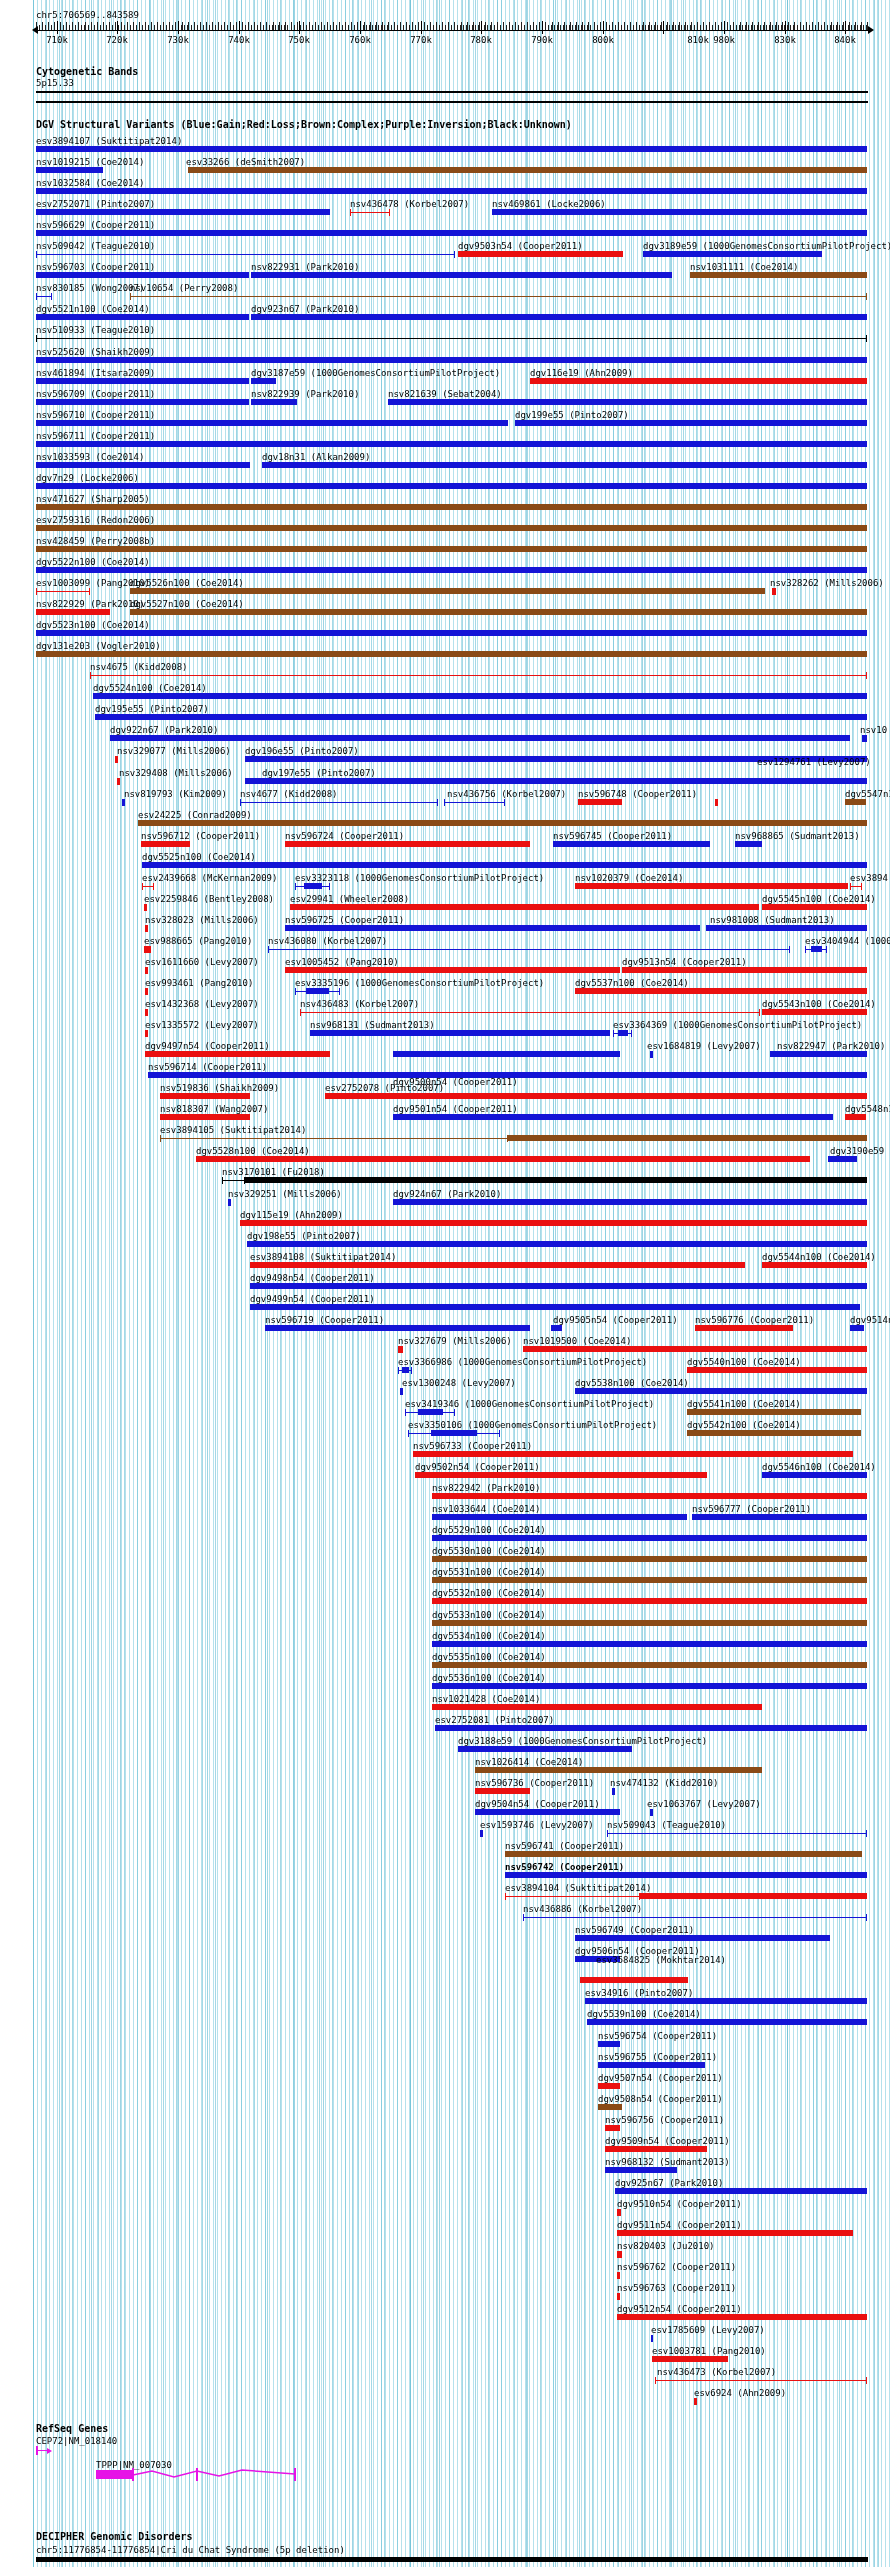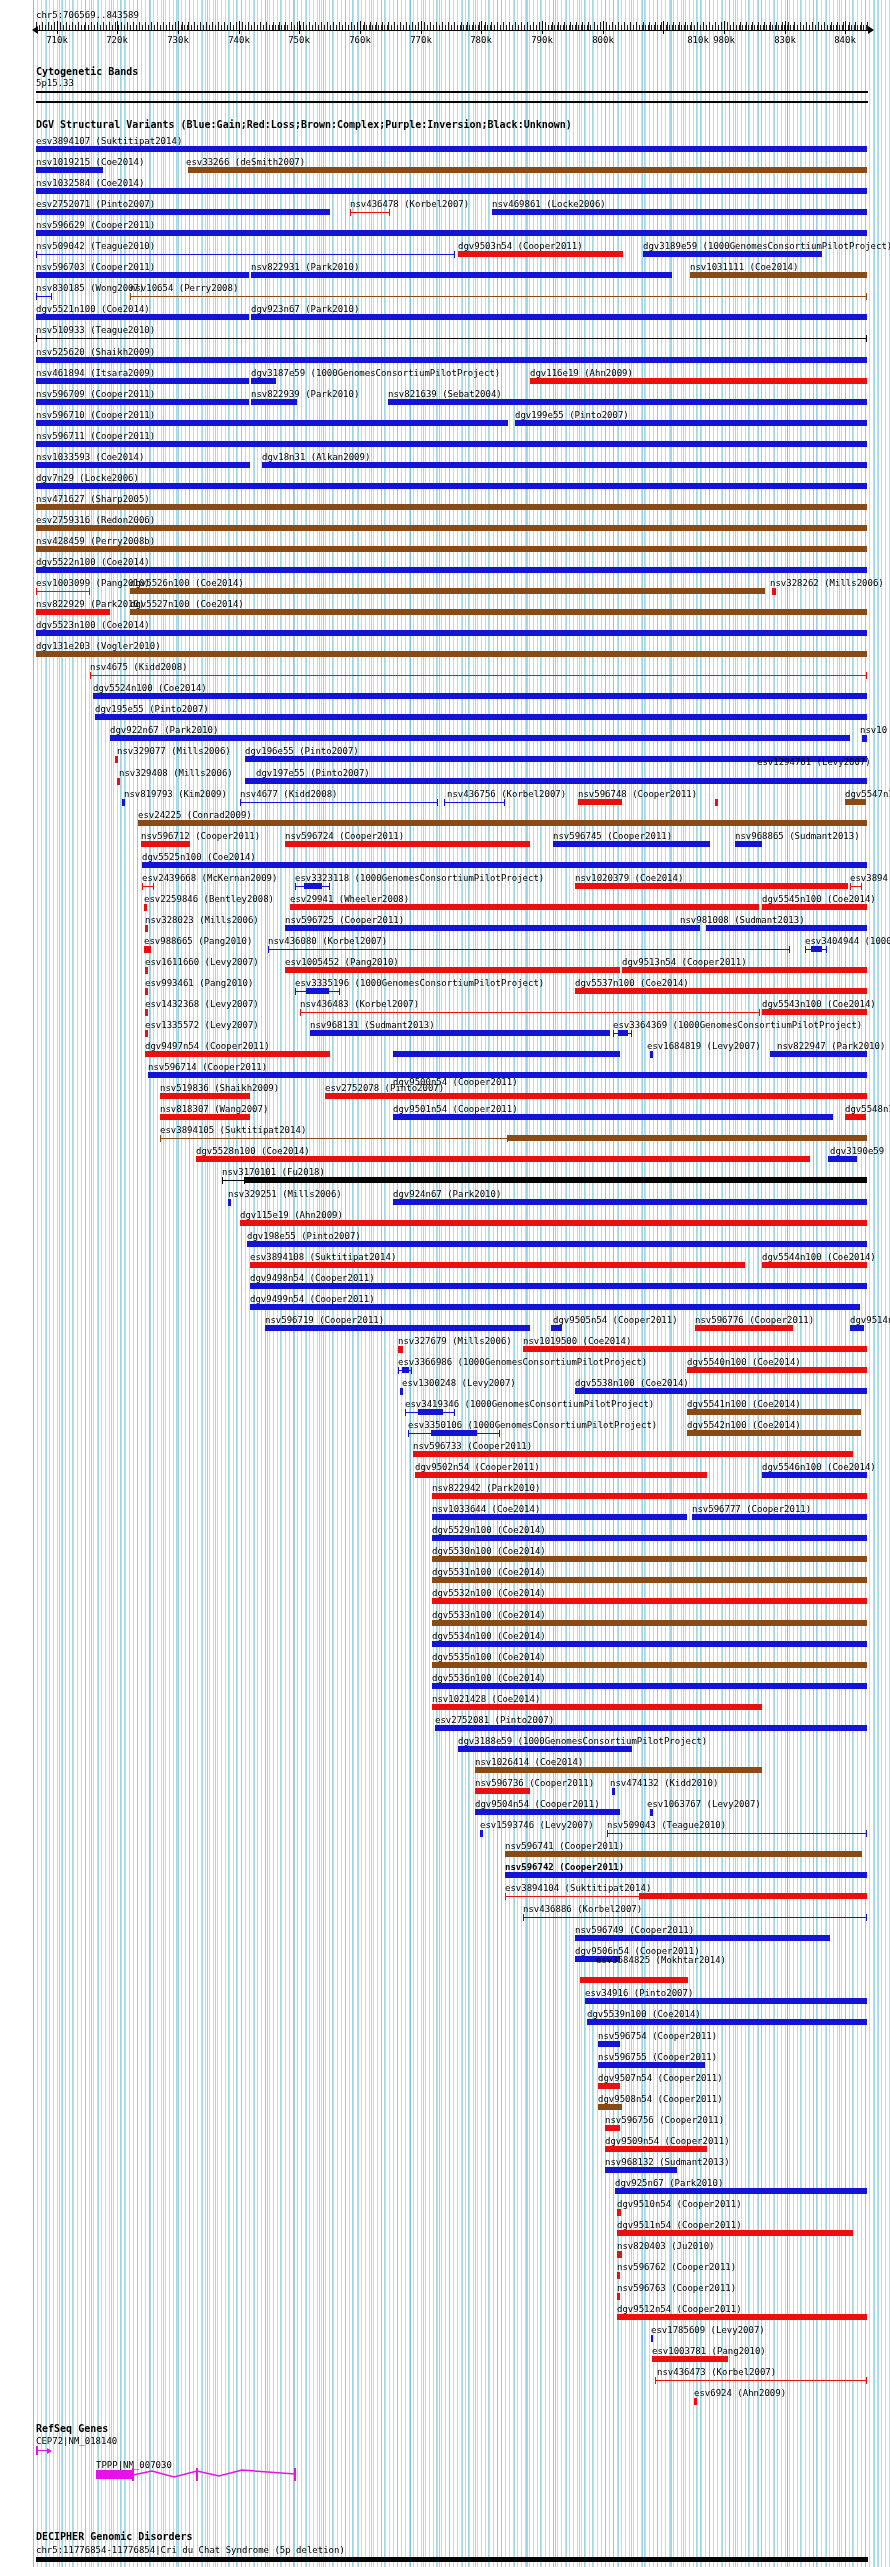--- a/index.html
+++ b/index.html
@@ -188,21 +188,21 @@
       <div class="vlab" style="left: 110px; top: 725px;">dgv922n67 (Park2010)</div>
       <div class="vbar" style="left: 110px; top: 735px; width: 740px; height: 6px; background: rgb(20, 20, 214);"></div>
       <div class="vlab" style="left: 860px; top: 725px;">nsv10</div>
       <div class="vbar" style="left: 862px; top: 735px; width: 5px; height: 7px; background: rgb(20, 20, 214);"></div>
       <div class="vlab" style="left: 117px; top: 746px;">nsv329077 (Mills2006)</div>
       <div class="vbar" style="left: 115px; top: 756px; width: 3px; height: 7px; background: rgb(234, 16, 16);"></div>
       <div class="vlab" style="left: 245px; top: 746px;">dgv196e55 (Pinto2007)</div>
       <div class="vbar" style="left: 245px; top: 756px; width: 622px; height: 6px; background: rgb(20, 20, 214);"></div>
       <div class="vlab" style="left: 119px; top: 768px;">nsv329408 (Mills2006)</div>
       <div class="vbar" style="left: 117px; top: 778px; width: 3px; height: 7px; background: rgb(234, 16, 16);"></div>
-      <div class="vlab" style="left: 256px; top: 768px;">dgv197e55 (Pinto2007)</div>
+      <div class="vlab" style="left: 262px; top: 768px;">dgv197e55 (Pinto2007)</div>
       <div class="vbar" style="left: 245px; top: 778px; width: 622px; height: 6px; background: rgb(20, 20, 214);"></div>
       <div class="vlab" style="left: 124px; top: 789px;">nsv819793 (Kim2009)</div>
       <div class="vbar" style="left: 122px; top: 799px; width: 3px; height: 7px; background: rgb(20, 20, 214);"></div>
       <div class="vlab" style="left: 240px; top: 789px;">nsv4677 (Kidd2008)</div>
       <div class="vbar" style="left: 240px; top: 799px; width: 1px; height: 7px; background: rgb(20, 20, 214);"></div>
       <div class="vbar" style="left: 437px; top: 799px; width: 1px; height: 7px; background: rgb(20, 20, 214);"></div>
       <div class="vbar" style="left: 240px; top: 802px; width: 198px; height: 1px; background: rgb(20, 20, 214);"></div>
       <div class="vlab" style="left: 447px; top: 789px;">nsv436756 (Korbel2007)</div>
       <div class="vbar" style="left: 444px; top: 799px; width: 1px; height: 7px; background: rgb(20, 20, 214);"></div>
       <div class="vbar" style="left: 504px; top: 799px; width: 1px; height: 7px; background: rgb(20, 20, 214);"></div>
@@ -243,21 +243,21 @@
       <div class="vlab" style="left: 144px; top: 894px;">esv2259846 (Bentley2008)</div>
       <div class="vbar" style="left: 144px; top: 904px; width: 3px; height: 7px; background: rgb(234, 16, 16);"></div>
       <div class="vlab" style="left: 290px; top: 894px;">esv29941 (Wheeler2008)</div>
       <div class="vbar" style="left: 290px; top: 904px; width: 469px; height: 6px; background: rgb(234, 16, 16);"></div>
       <div class="vlab" style="left: 762px; top: 894px;">dgv5545n100 (Coe2014)</div>
       <div class="vbar" style="left: 762px; top: 904px; width: 105px; height: 6px; background: rgb(234, 16, 16);"></div>
       <div class="vlab" style="left: 145px; top: 915px;">nsv328023 (Mills2006)</div>
       <div class="vbar" style="left: 145px; top: 925px; width: 3px; height: 7px; background: rgb(234, 16, 16);"></div>
       <div class="vlab" style="left: 285px; top: 915px;">nsv596725 (Cooper2011)</div>
       <div class="vbar" style="left: 285px; top: 925px; width: 415px; height: 6px; background: rgb(20, 20, 214);"></div>
-      <div class="vlab" style="left: 680px; top: 915px;">nsv981008 (Sudmant2013)</div>
+      <div class="vlab" style="left: 710px; top: 915px;">nsv981008 (Sudmant2013)</div>
       <div class="vbar" style="left: 706px; top: 925px; width: 161px; height: 6px; background: rgb(20, 20, 214);"></div>
       <div class="vlab" style="left: 144px; top: 936px;">esv988665 (Pang2010)</div>
       <div class="vbar" style="left: 144px; top: 946px; width: 7px; height: 7px; background: rgb(234, 16, 16);"></div>
       <div class="vlab" style="left: 268px; top: 936px;">nsv436080 (Korbel2007)</div>
       <div class="vbar" style="left: 268px; top: 946px; width: 1px; height: 7px; background: rgb(20, 20, 214);"></div>
       <div class="vbar" style="left: 789px; top: 946px; width: 1px; height: 7px; background: rgb(20, 20, 214);"></div>
       <div class="vbar" style="left: 268px; top: 949px; width: 522px; height: 1px; background: rgb(20, 20, 214);"></div>
       <div class="vlab" style="left: 805px; top: 936px;">esv3404944 (1000GenomesConsortiumPilotProject)</div>
       <div class="vbar" style="left: 805px; top: 946px; width: 1px; height: 7px; background: rgb(20, 20, 214);"></div>
       <div class="vbar" style="left: 826px; top: 946px; width: 1px; height: 7px; background: rgb(20, 20, 214);"></div>

